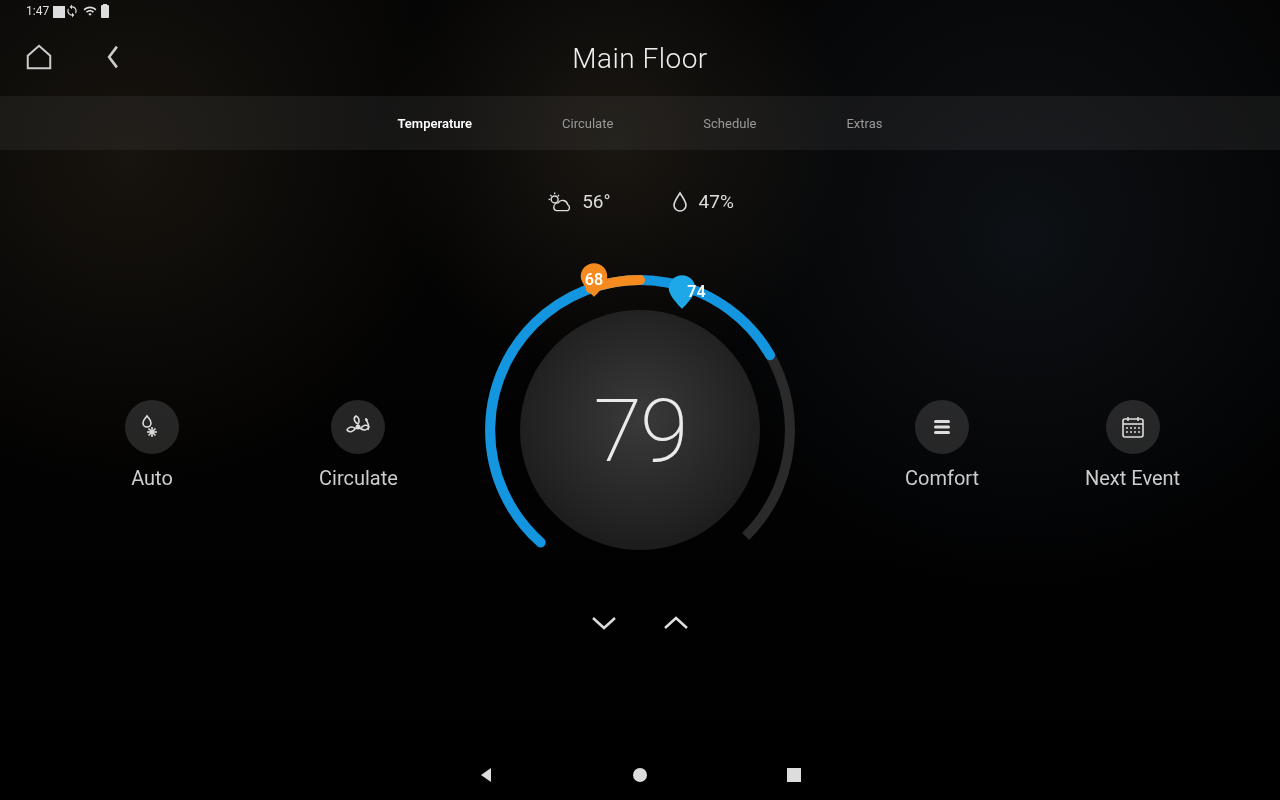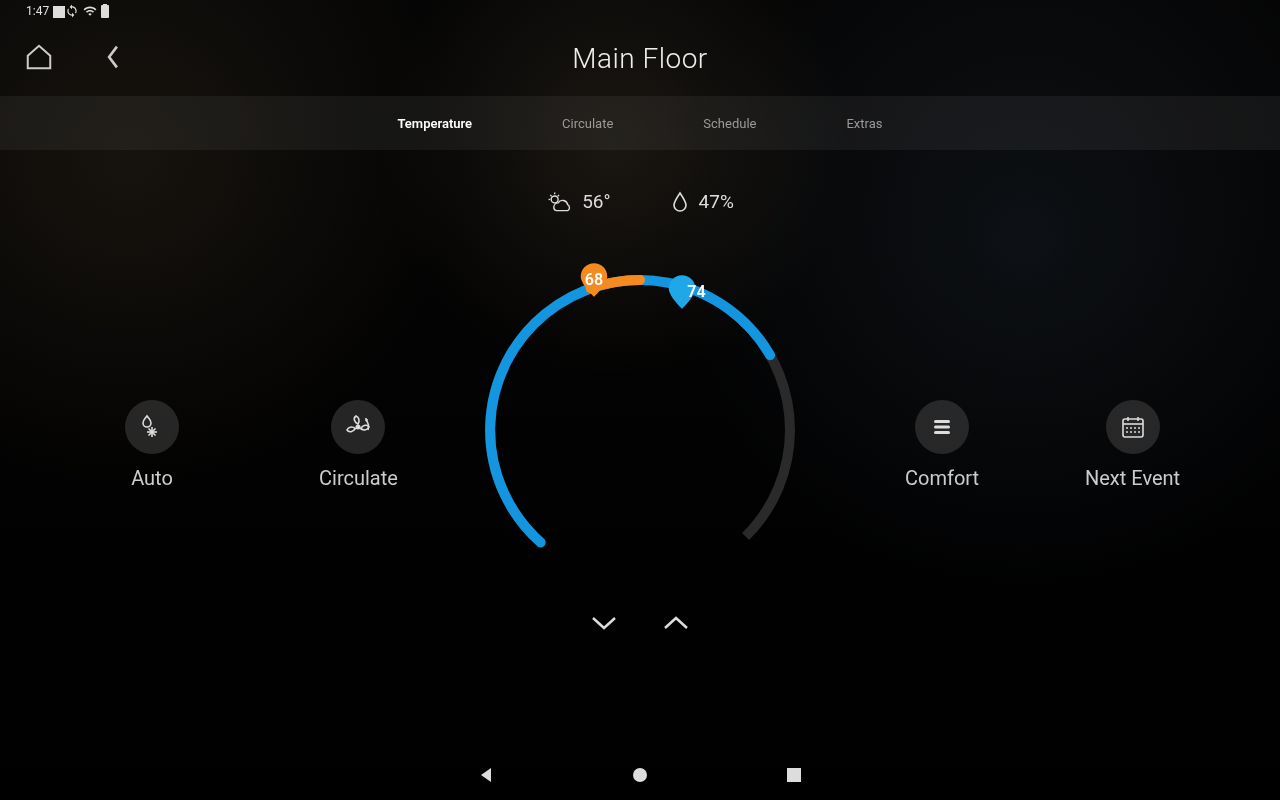--- a/index.html
+++ b/index.html
@@ -141,20 +141,23 @@
     <span>47%</span>
   </div>
 </div>
 
 <div class="dial-wrap">
   <svg width="360" height="360" viewBox="0 0 360 360">
     <circle cx="180" cy="180" r="150" fill="none" stroke="#2a2a2a" stroke-width="10" stroke-dasharray="707 236" stroke-dashoffset="-118" transform="rotate(90 180 180)"></circle>
     <path d="M 80.7 292.4 A 150 150 0 1 1 310.1 105.2" fill="none" stroke="#1395df" stroke-width="10" stroke-linecap="round"></path>
     <path d="M 130.7 38.3 A 150 150 0 0 1 180 30" fill="none" stroke="#f58a1f" stroke-width="10" stroke-linecap="round"></path>
   </svg>
+  <div class="dial-inner">
+    <div class="temp-val">79</div>
+  </div>
 
   <div class="marker" style="left:134px; top:30px;">
     <svg width="34" height="42" viewBox="0 0 34 42">
       <path d="M17 2 a15 15 0 0 1 15 15 c0 9 -15 23 -15 23 s-15-14 -15-23 a15 15 0 0 1 15-15z" fill="#f58a1f"></path>
     </svg>
     <span style="position:absolute; top:9px;">68</span>
   </div>
 
   <div class="marker" style="left:222px; top:42px;">
     <svg width="34" height="42" viewBox="0 0 34 42">

